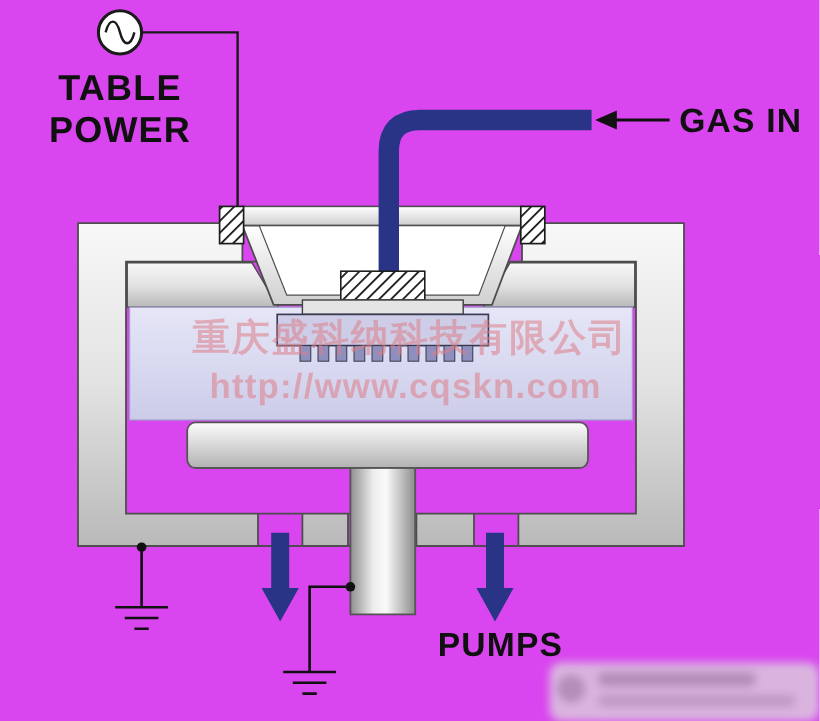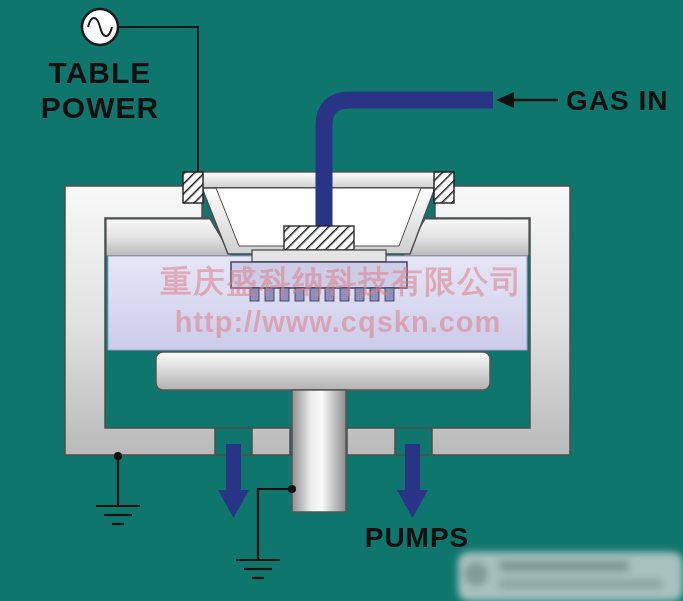--- a/index.html
+++ b/index.html
@@ -1,19 +1,19 @@
 <!DOCTYPE html>
 <html><head>
 <meta charset="utf-8">
 <style>
   html,body { margin:0; padding:0; background:#ffffff; }
   .stage {
     position:relative;
     width:683px; height:601px;
-    background:#0f766e;
+    background:#d946ef;
     overflow:hidden;
     font-family:"Liberation Sans", sans-serif;
   }
   svg { display:block; }
   .lbl {
     font-family:"Liberation Sans", sans-serif;
     font-weight:600;
     fill:#101010;
     letter-spacing:1px;
   }

